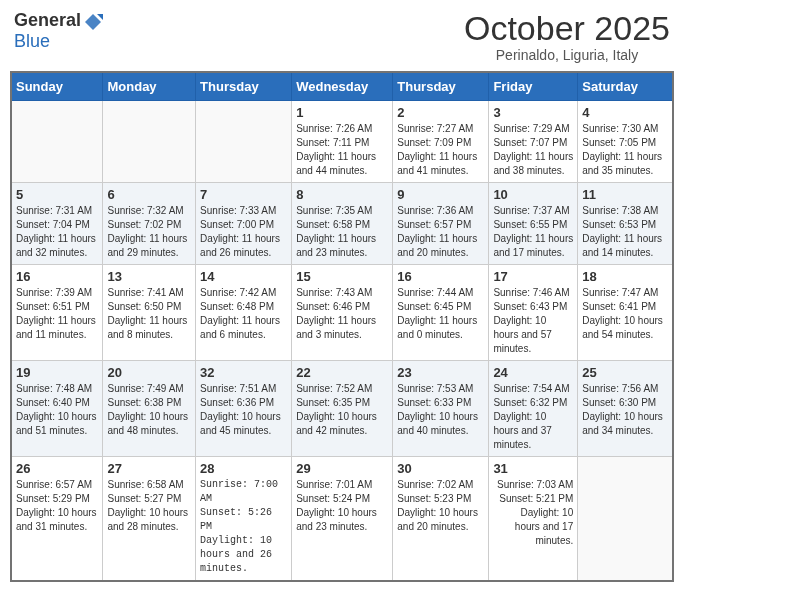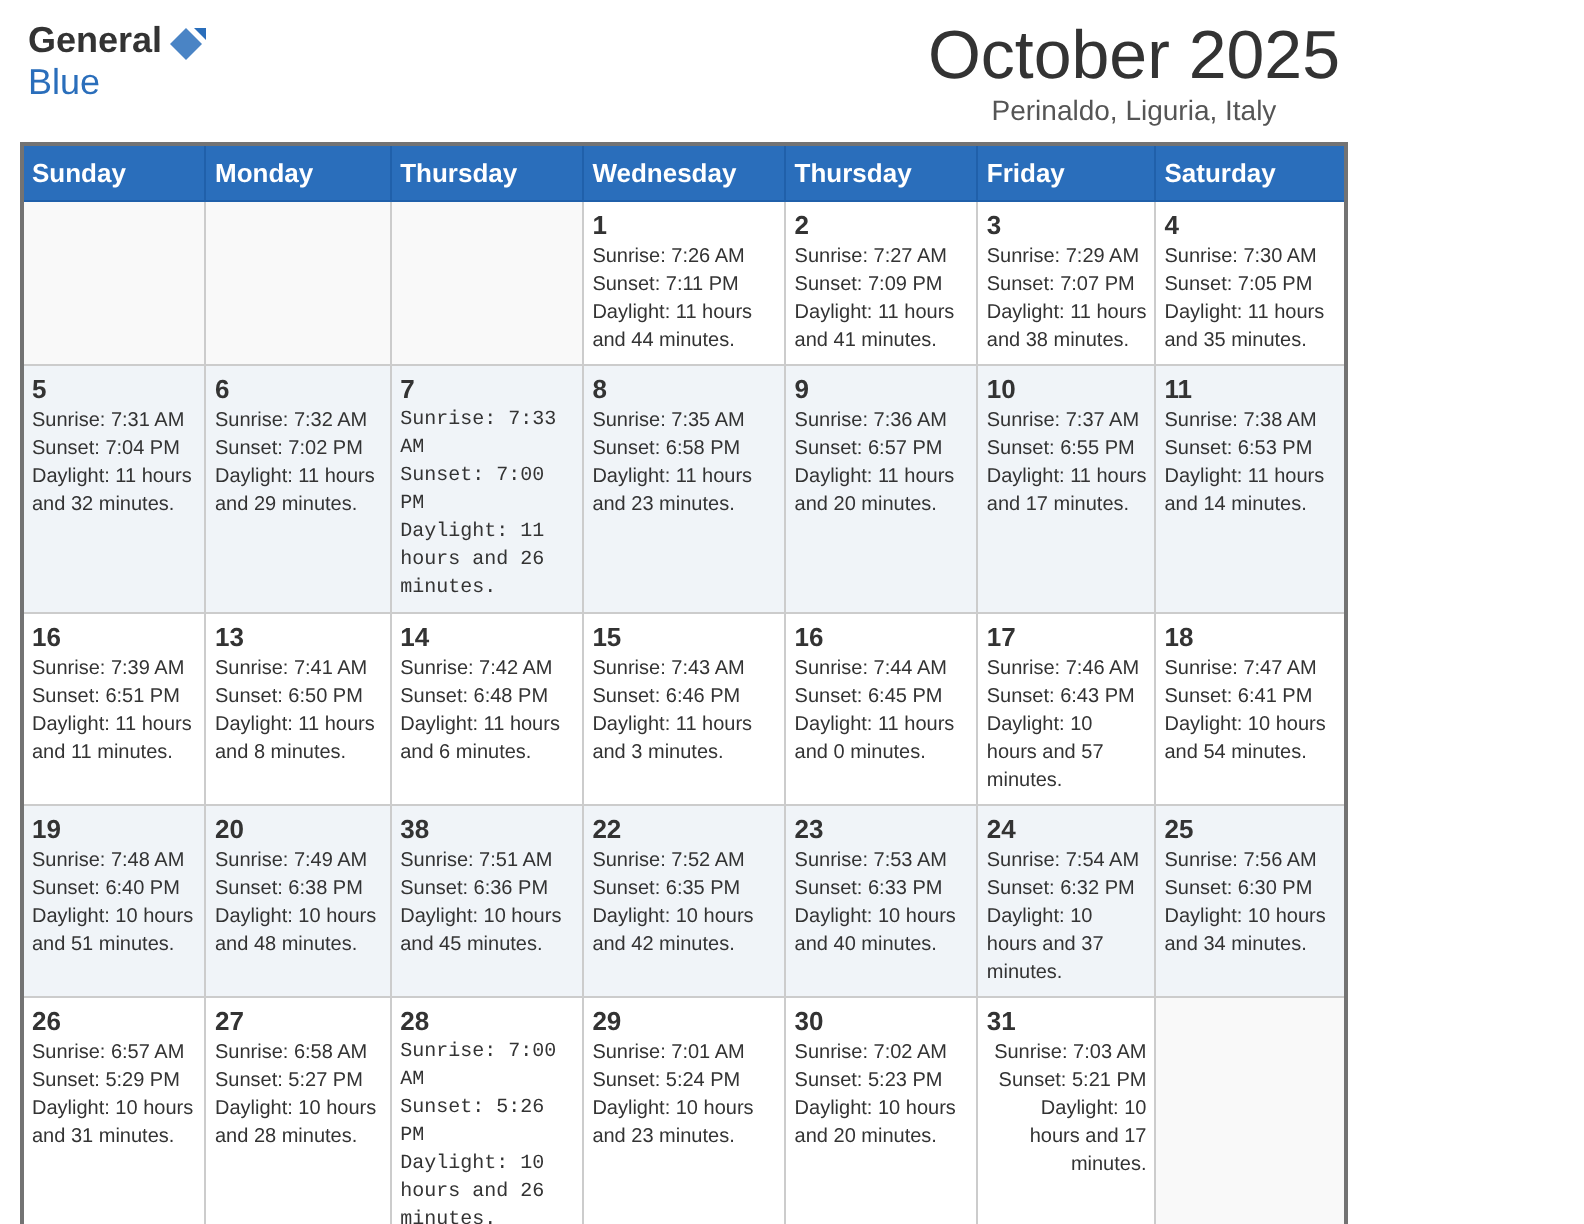--- a/index.html
+++ b/index.html
@@ -164,21 +164,21 @@
 Daylight: 11 hours and 32 minutes.</div>
           </td>
           <td>
             <span class="day-number">6</span>
             <div class="day-info" style="white-space: pre-line;">Sunrise: 7:32 AM
 Sunset: 7:02 PM
 Daylight: 11 hours and 29 minutes.</div>
           </td>
           <td>
             <span class="day-number">7</span>
-            <div class="day-info" style="white-space: pre-line; font-family: Liberation Mono, monospace;">Sunrise: 7:33 AM
+            <div class="day-info" style="white-space: pre-line;">Sunrise: 7:33 AM
 Sunset: 7:00 PM
 Daylight: 11 hours and 26 minutes.</div>
           </td>
           <td>
             <span class="day-number">8</span>
             <div class="day-info" style="white-space: pre-line;">Sunrise: 7:35 AM
 Sunset: 6:58 PM
 Daylight: 11 hours and 23 minutes.</div>
           </td>
           <td>
@@ -251,21 +251,21 @@
 Sunset: 6:40 PM
 Daylight: 10 hours and 51 minutes.</div>
           </td>
           <td>
             <span class="day-number">20</span>
             <div class="day-info" style="white-space: pre-line;">Sunrise: 7:49 AM
 Sunset: 6:38 PM
 Daylight: 10 hours and 48 minutes.</div>
           </td>
           <td>
-            <span class="day-number">38</span>
+            <span class="day-number">32</span>
             <div class="day-info" style="white-space: pre-line;">Sunrise: 7:51 AM
 Sunset: 6:36 PM
 Daylight: 10 hours and 45 minutes.</div>
           </td>
           <td>
             <span class="day-number">22</span>
             <div class="day-info" style="white-space: pre-line;">Sunrise: 7:52 AM
 Sunset: 6:35 PM
 Daylight: 10 hours and 42 minutes.</div>
           </td>

